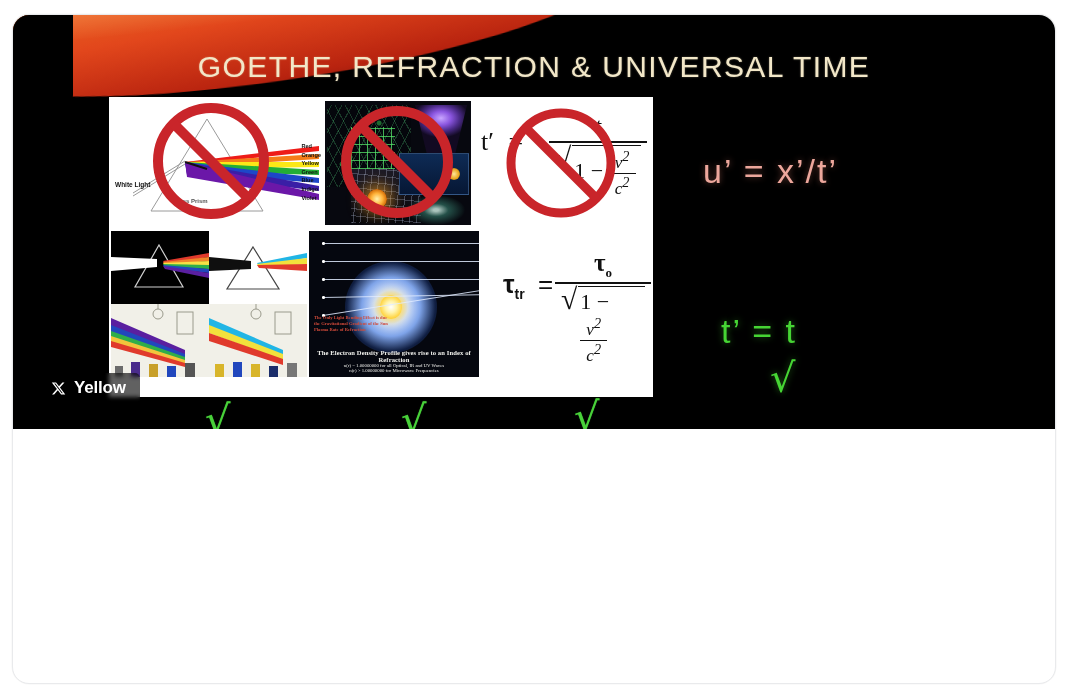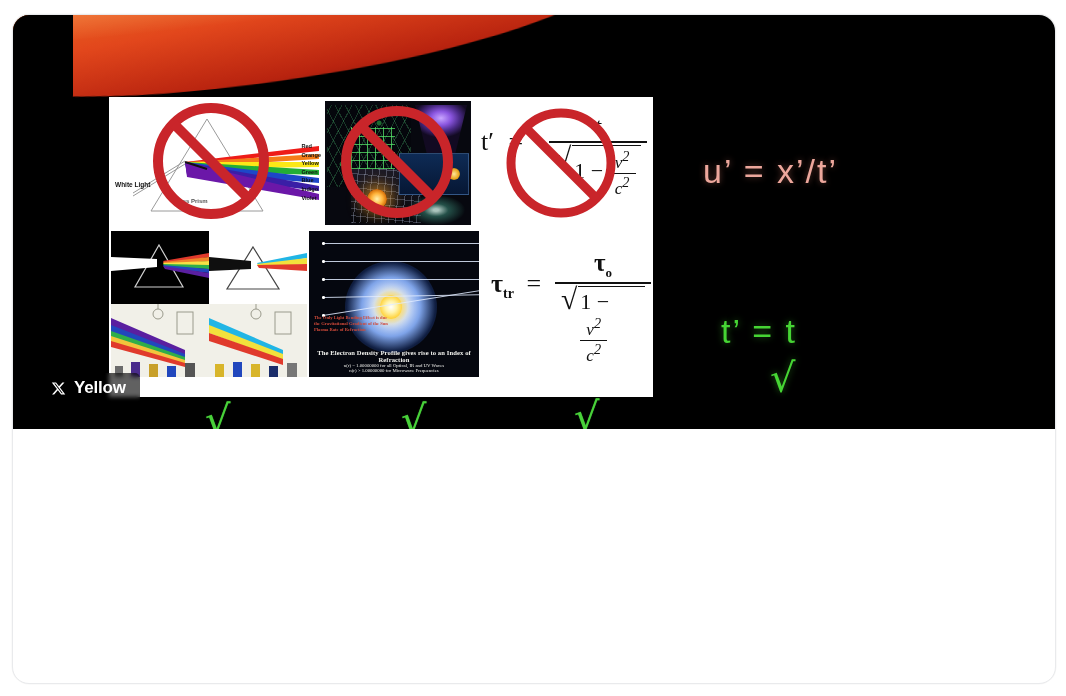--- a/index.html
+++ b/index.html
@@ -290,20 +290,21 @@
 <body>
 
 <div id="card-root">
 
   <div id="hero">
 
     <div class="swoosh"></div>
     <div class="swoosh-streak"></div>
     <div class="swoosh-mask"></div>
 
+    <div id="slide-title">GOETHE, REFRACTION &amp; UNIVERSAL TIME</div>
 
     <div id="slide-panel">
       <div class="panel-grid">
 
         <div class="cellbox" id="cell-prism">
           <div class="prism-wrap">
             <svg class="tri-svg" width="212" height="128" viewBox="0 0 212 128">
 
               <polygon points="96,20 152,112 40,112" fill="none" stroke="#9a9a9a" stroke-width="1"></polygon>
 
@@ -462,21 +463,21 @@
           <div class="star-note">The Only Light Bending Effect is due the Gravitational Gradient of the Sun Plasma Rate of Refraction</div>
 
           <div class="star-cap">
             <div class="l1">The Electron Density Profile gives rise to an Index of Refraction</div>
             <div class="l2">n(r) = 1.00000000 for all Optical, IR and UV Waves</div>
             <div class="l3">n(r) &gt; 1.00000000 for Microwave Frequencies</div>
           </div>
         </div>
 
         <div class="cellbox" id="cell-tau">
-          <div style="position:absolute;left:8px;top:32px;font-family:Liberation Serif, serif;font-size:26px;color:#111;font-weight:bold;">
+          <div style="position:absolute;left:20px;top:32px;font-family:Liberation Sans, sans-serif;font-size:26px;color:#111;font-weight:bold;">
             <span>τ</span><sub style="font-size:14px;">tr</sub>
             <span style="margin-left:6px;font-weight:normal;">=</span>
           </div>
           <div style="position:absolute;left:72px;top:12px;font-family:'Liberation Serif',serif;color:#111;">
             <span class="frac" style="font-size:25px;">
               <span class="num" style="font-weight:bold;">
                 <span>τ</span><sub style="font-size:13px;">o</sub>
               </span>
               <span class="den">
                 <span class="sqrt-row" style="font-size:22px;">

